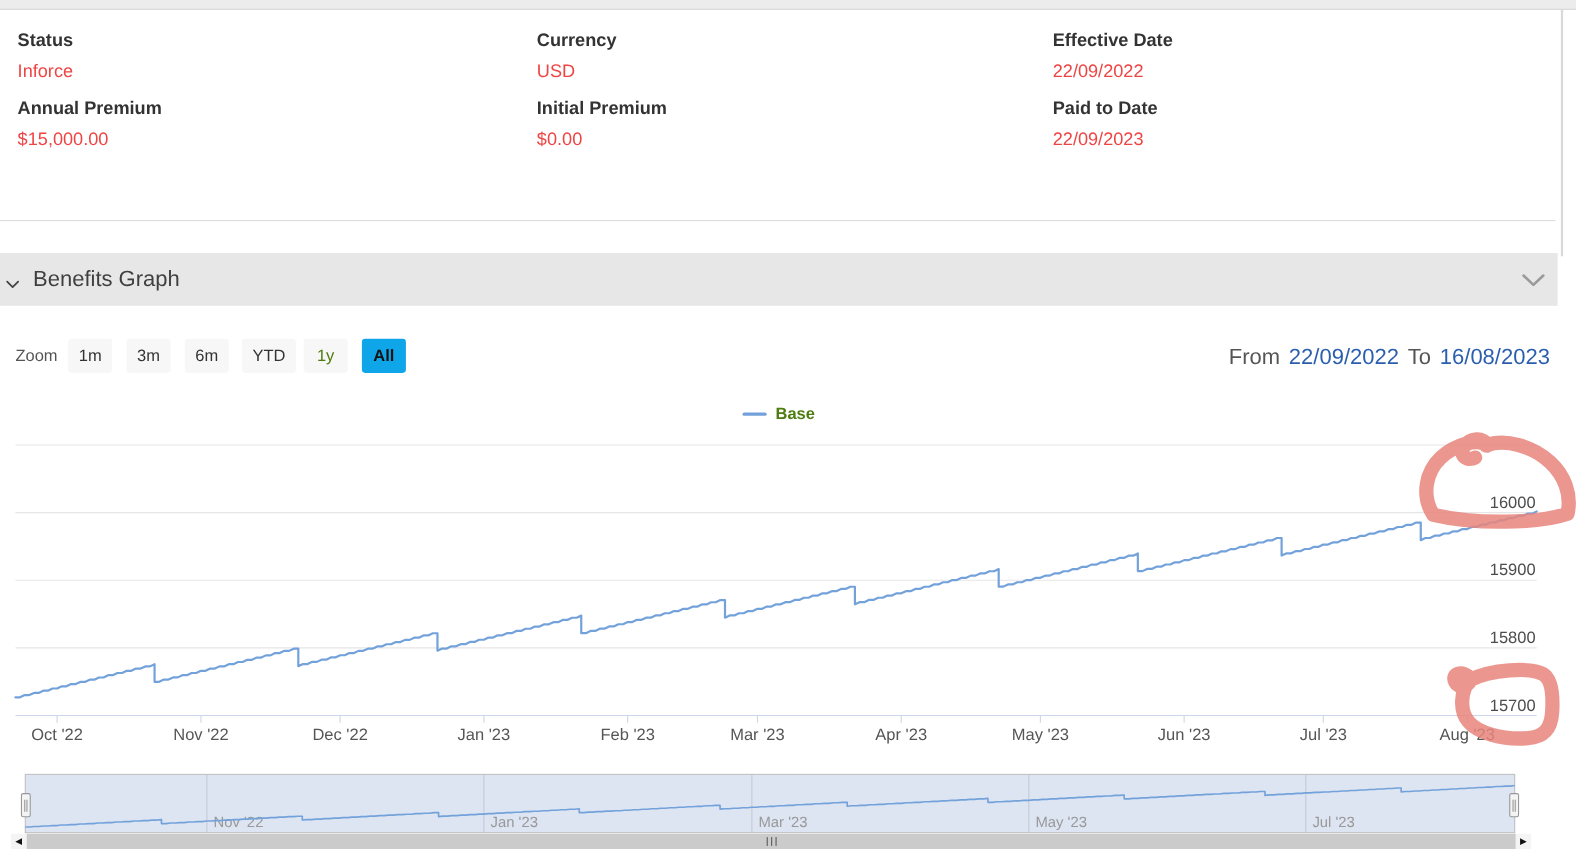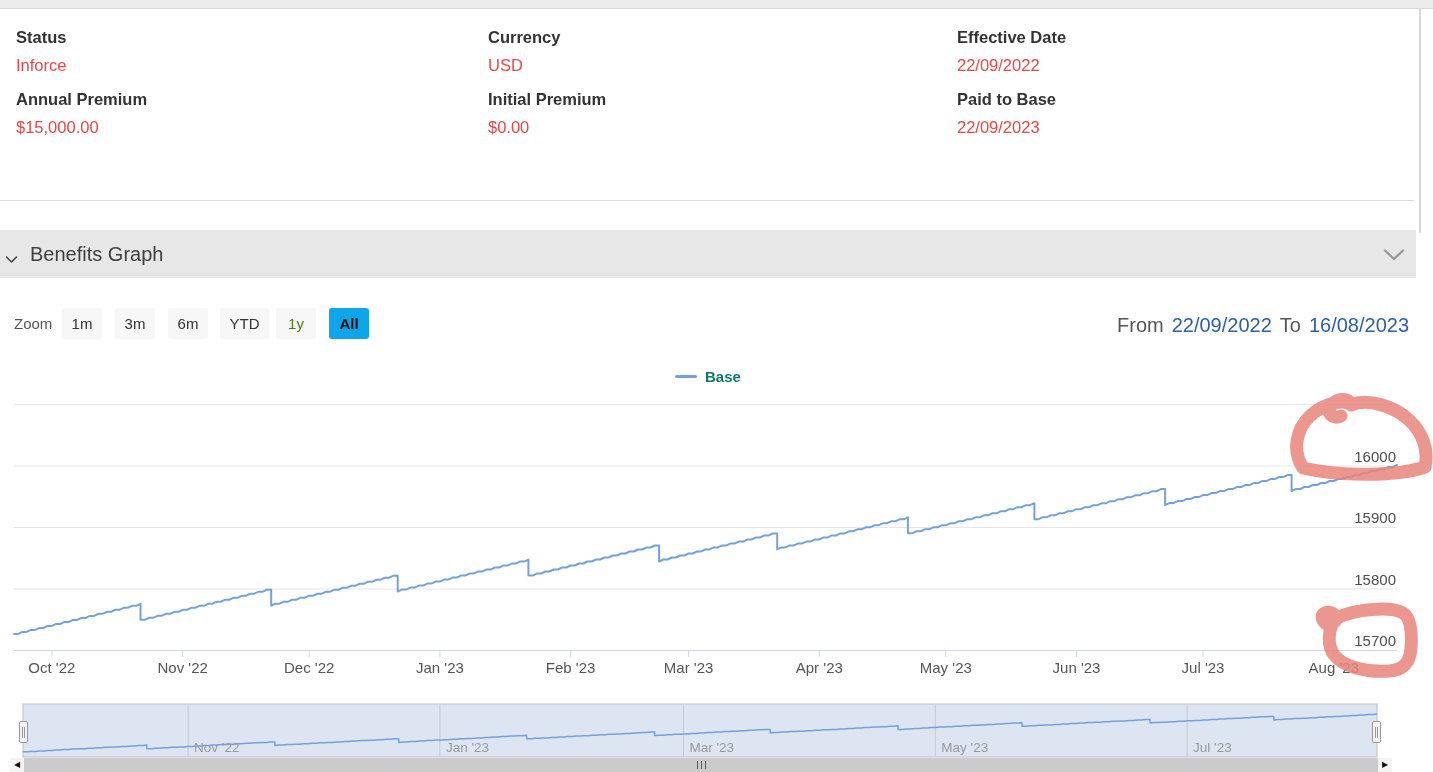--- a/index.html
+++ b/index.html
@@ -26,21 +26,21 @@
           font-family:Liberation Sans, sans-serif; font-size:15px; color:#333; cursor:pointer; text-align:center; }
   .zbtn.disabled { color:#4d7c0f; cursor:default; }
   .zbtn.selected { background:#0ea5e9; font-weight:700; color:#111; }
 
   .fromto { position:absolute; left:1117px; top:314px; display:flex; align-items:baseline; gap:8px; font-size:20px; }
   .fromto .lbl { color:#555; }
   .fromto .dt { color:#2b5fad; cursor:text; }
 
   .legend { position:absolute; left:675px; top:368px; display:flex; align-items:center; gap:8px; cursor:pointer; }
   .legend .swatch { width:22px; height:3px; border-radius:2px; }
-  .legend .name { font-size:15px; font-weight:700; color:#0f766e; }
+  .legend .name { font-size:15px; font-weight:700; color:#4d7c0f; }
 
   .chart-svg { position:absolute; left:0; top:0; width:1433px; height:772px; }
 
   .nav-handle { position:absolute; top:721px; width:9px; height:22px; background:#f4f4f4; border:1px solid #989898;
                 border-radius:2px; cursor:ew-resize; display:flex; align-items:center; justify-content:center; }
   .nav-handle .bars { width:3px; height:11px; border-left:1px solid #989898; border-right:1px solid #989898; }
 
   .sb-track { position:absolute; left:24px; top:758px; width:1354px; height:14px; background:#cbcbcb; cursor:pointer; }
   .sb-btn { position:absolute; top:758px; width:14px; height:14px; background:#f4f4f4; font-size:8px; line-height:14px;
             text-align:center; color:#111; cursor:pointer; }
@@ -70,21 +70,21 @@
   </div>
   <div class="info-field" style="left:16px; top:90px;">
     <div class="info-label">Annual Premium</div>
     <div class="info-value">$15,000.00</div>
   </div>
   <div class="info-field" style="left:488px; top:90px;">
     <div class="info-label">Initial Premium</div>
     <div class="info-value">$0.00</div>
   </div>
   <div class="info-field" style="left:957px; top:90px;">
-    <div class="info-label">Paid to Base</div>
+    <div class="info-label">Paid to Date</div>
     <div class="info-value">22/09/2023</div>
   </div>
 
   <div class="divider"></div>
   <div class="right-edge"></div>
 
   <div class="section-bar">
     <span class="chev-small">
       <svg width="13" height="9" viewBox="0 0 13 9">
           <polyline points="1.5,2 6.5,7 11.5,2" fill="none" stroke="#444" stroke-width="1.6" stroke-linecap="round" stroke-linejoin="round"></polyline>

